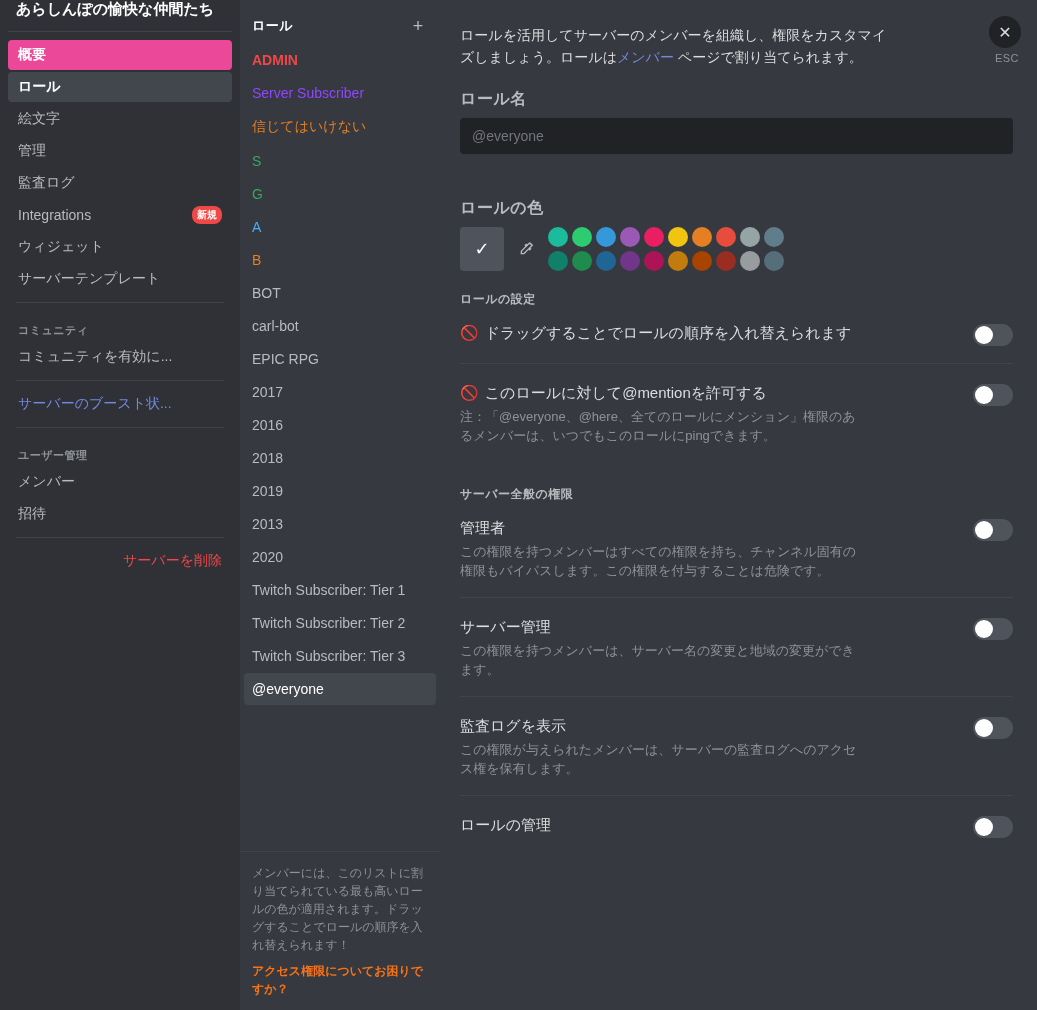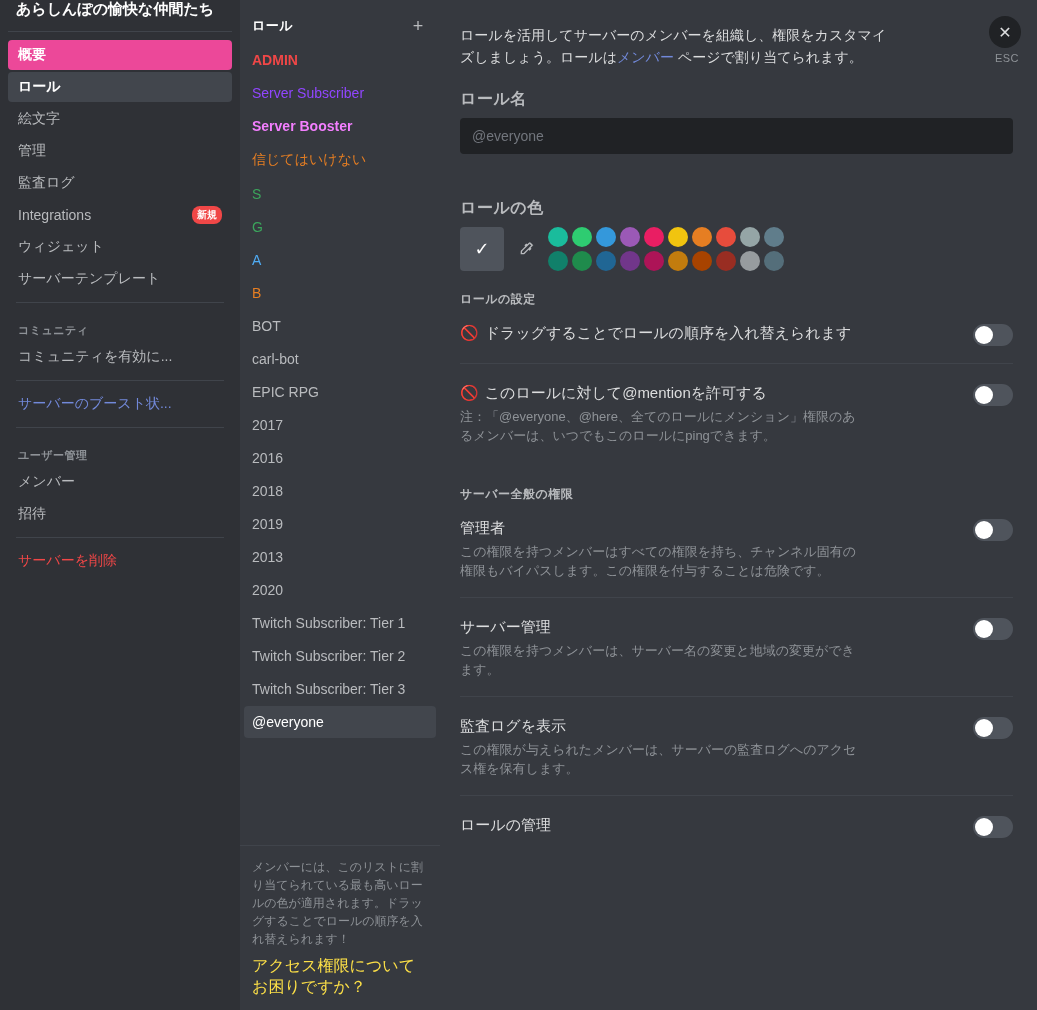--- a/index.html
+++ b/index.html
@@ -61,21 +61,21 @@
     }
     .badge-new {
       background: #f04747;
       color: #fff;
       font-size: 10px;
       font-weight: 700;
       padding: 2px 5px;
       border-radius: 8px;
     }
     .nav-item.accent { color: #7289da; }
-    .nav-item.danger { color: #f04747; }
+    .nav-item.danger { color: #f04747; text-align: right; }
     .divider {
       height: 1px;
       background: #40444b;
       margin: 8px 8px;
     }
 
     
     .middle-panel {
       width: 200px;
       background: #36393f;
@@ -136,24 +136,25 @@
       padding: 12px;
       border-top: 1px solid #40444b;
     }
     .middle-footer-text {
       font-size: 12px;
       color: #8e9297;
       line-height: 1.5;
       margin-bottom: 8px;
     }
     .middle-footer-link {
-      color: #fde047;
-      font-size: 16px;
+      color: #f97316;
+      font-size: 12px;
       cursor: pointer;
       text-decoration: none;
+      font-weight: bold;
     }
 
     
     .main-content {
       flex: 1;
       background: #36393f;
       overflow-y: auto;
       padding: 24px 24px 24px 20px;
       position: relative;
     }
@@ -362,21 +363,20 @@
 </div>
 
 <div class="middle-panel">
   <div class="middle-header">
     <span class="middle-header-title">ロール</span>
     <button class="add-role-btn">+</button>
   </div>
   <div class="role-list">
     <div class="role-item admin">ADMIN</div>
     <div class="role-item twitch">Server Subscriber</div>
-    <div class="role-item booster">Server Booster</div>
     <div class="role-item shinjite">信じてはいけない</div>
     <div class="role-item green">S</div>
     <div class="role-item light-green">G</div>
     <div class="role-item blue">A</div>
     <div class="role-item orange">B</div>
     <div class="role-item">BOT</div>
     <div class="role-item">carl-bot</div>
     <div class="role-item">EPIC RPG</div>
     <div class="role-item">2017</div>
     <div class="role-item">2016</div>

